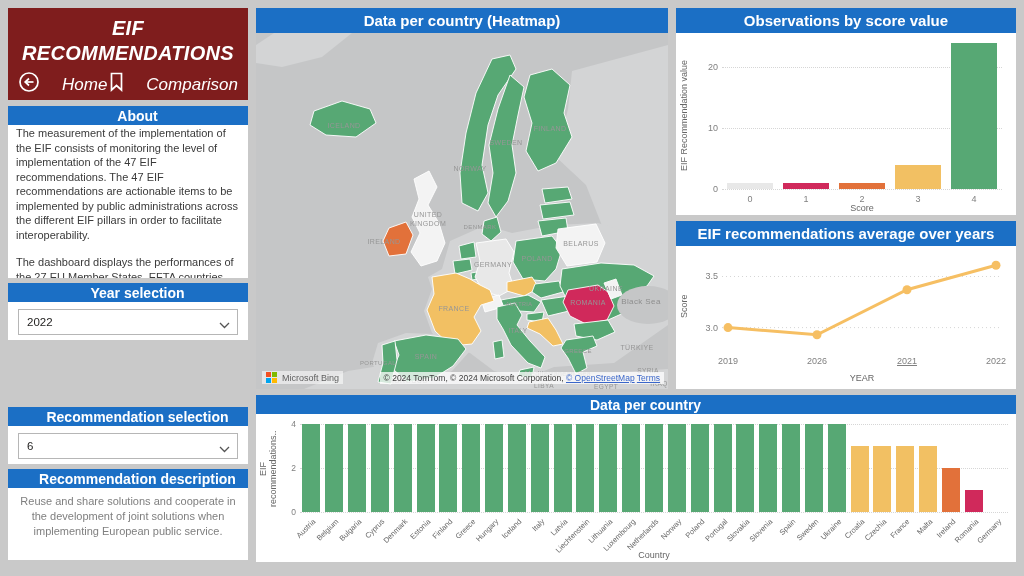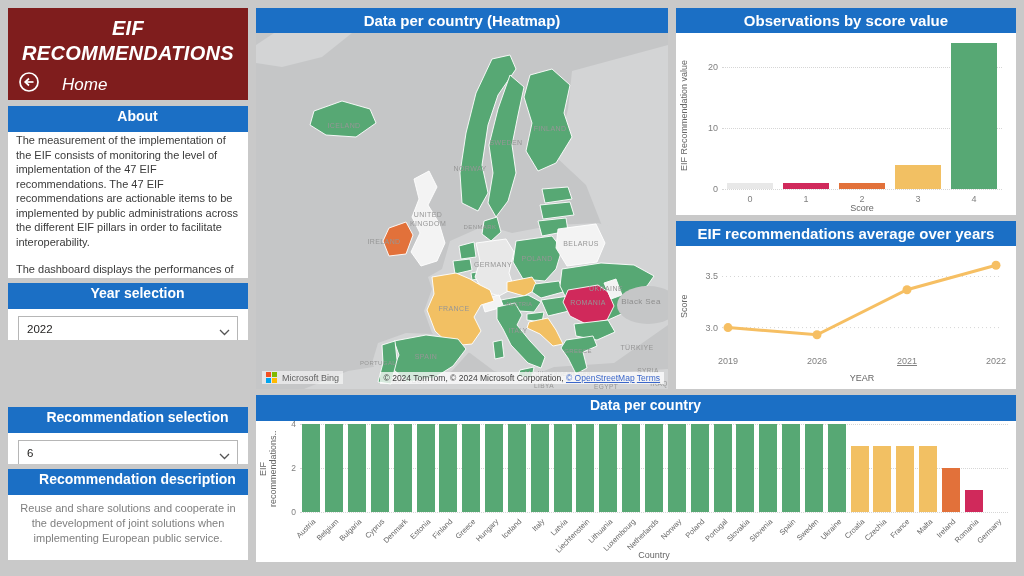--- a/index.html
+++ b/index.html
@@ -1,20 +1,20 @@
 <!DOCTYPE html>
 <html><head>
 <meta charset="utf-8">
 <style>
   html,body{margin:0;padding:0;background:#c9c9c9;font-family:"Liberation Sans",sans-serif;}
   .page{position:relative;width:1024px;height:576px;background:#c9c9c9;overflow:hidden;}
   .panel{position:absolute;background:#fff;overflow:hidden;}
   .titlebar{background:#1b6fc5;color:#fff;font-weight:bold;text-align:center;}
   .titlebar.big{height:25px;line-height:25px;font-size:15px;}
-  .titlebar.small{height:26px;line-height:21px;font-size:14px;padding-left:19px;}
+  .titlebar.small{height:19px;line-height:21px;font-size:14px;padding-left:19px;}
   
   .navy{background:#7f1d1d;color:#fff;font-style:italic;}
   .app-title{font-size:20px;font-weight:bold;text-align:center;line-height:1.25;padding-top:8px;letter-spacing:.3px;}
   .nav-row{display:flex;justify-content:space-between;align-items:center;padding:5px 10px 0 10px;}
   .nav-item{display:flex;align-items:center;gap:22px;font-size:17px;color:#fff;cursor:pointer;}
   .about-body{padding:1px 8px;font-size:11px;color:#3a3a3a;line-height:1.32;}
   .about-body p{margin:0 0 13px 0;}
   .dd{position:relative;margin:7px 10px;height:24px;border:1px solid #b6b6b6;background:#fff;
       display:flex;align-items:center;padding:0 22px 0 8px;font-size:11.5px;color:#252423;cursor:pointer;}
   .dd .chev{position:absolute;right:7px;top:9px;}
@@ -49,20 +49,28 @@
     <div class="nav-row">
       <div class="nav-item">
         <span>
           <svg width="22" height="22" viewBox="0 0 22 22">
               <circle cx="11" cy="11" r="9" fill="none" stroke="#fff" stroke-width="1.7"></circle>
               <path d="M15.5 11 H8" stroke="#fff" stroke-width="1.7" fill="none"></path>
               <path d="M11 7.5 L7.2 11 L11 14.5" stroke="#fff" stroke-width="1.7" fill="none"></path>
             </svg>
         </span>
         <span>Home</span>
+      </div>
+      <div class="nav-item">
+        <span>
+          <svg width="15" height="20" viewBox="0 0 15 20">
+              <path d="M2.5 1.5 H12.5 V18 L7.5 13.5 L2.5 18 Z" fill="none" stroke="#fff" stroke-width="1.7"></path>
+            </svg>
+        </span>
+        <span>Comparison</span>
       </div>
     </div>
   </div>
 
   <div class="panel" style="left:8px;top:106px;width:240px;height:172px;">
     <div class="titlebar small">About</div>
     <div class="about-body">
       <p>The measurement of the implementation of the EIF consists of monitoring the level of implementation of the 47 EIF recommendations. The 47 EIF recommendations are actionable items to be implemented by public administrations across the different EIF pillars in order to facilitate interoperability.</p>
       <p>The dashboard displays the performances of the 27 EU Member States, EFTA countries, Ukraine, Montenegro, Turkey and the Republic of North</p>
     </div>

